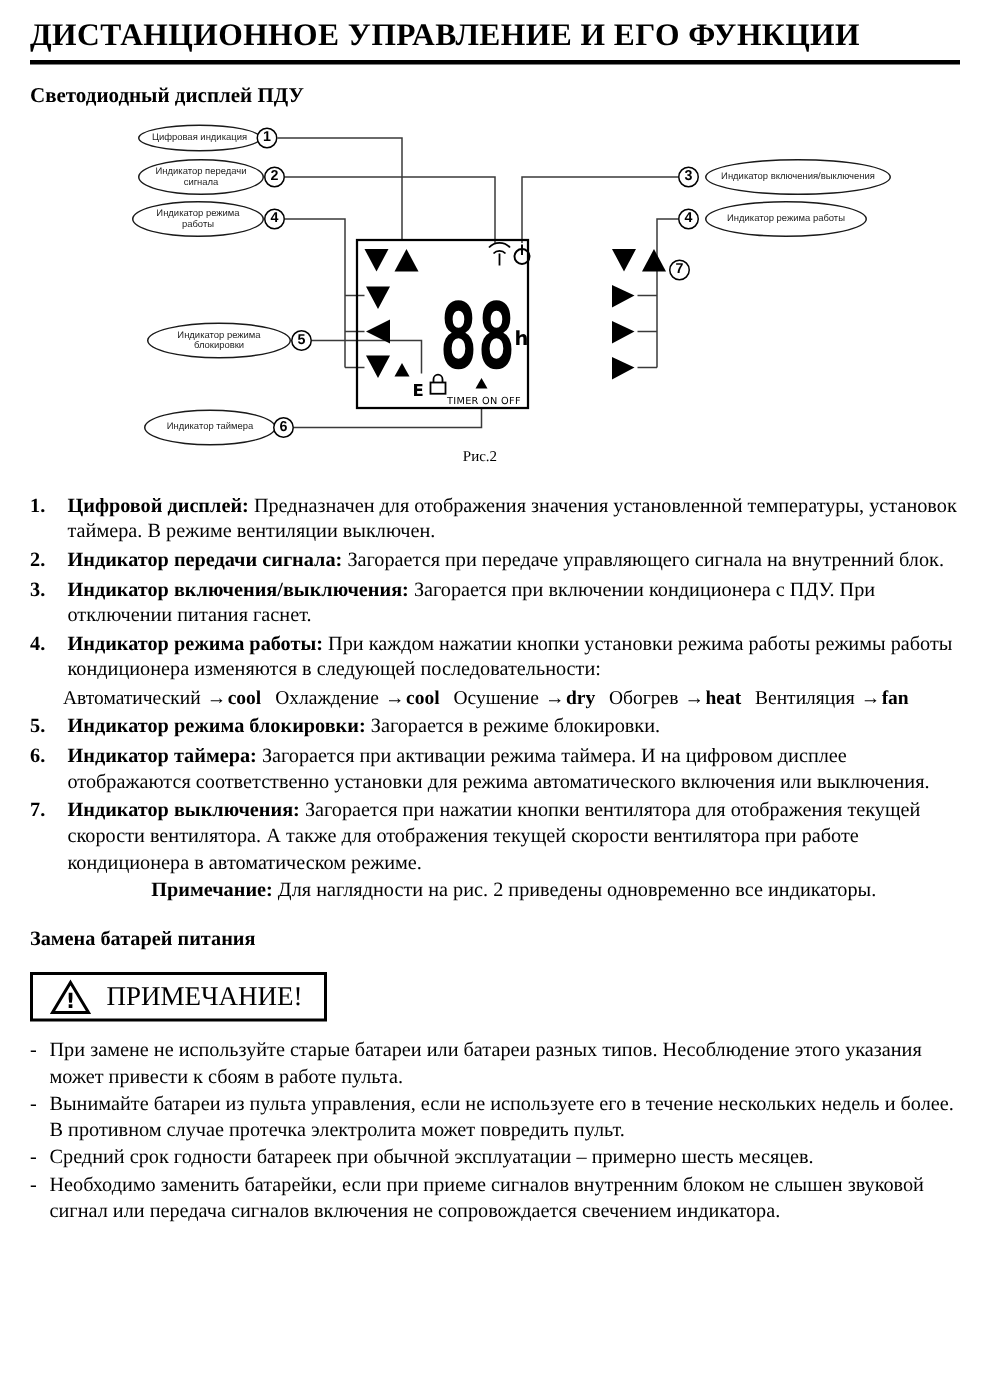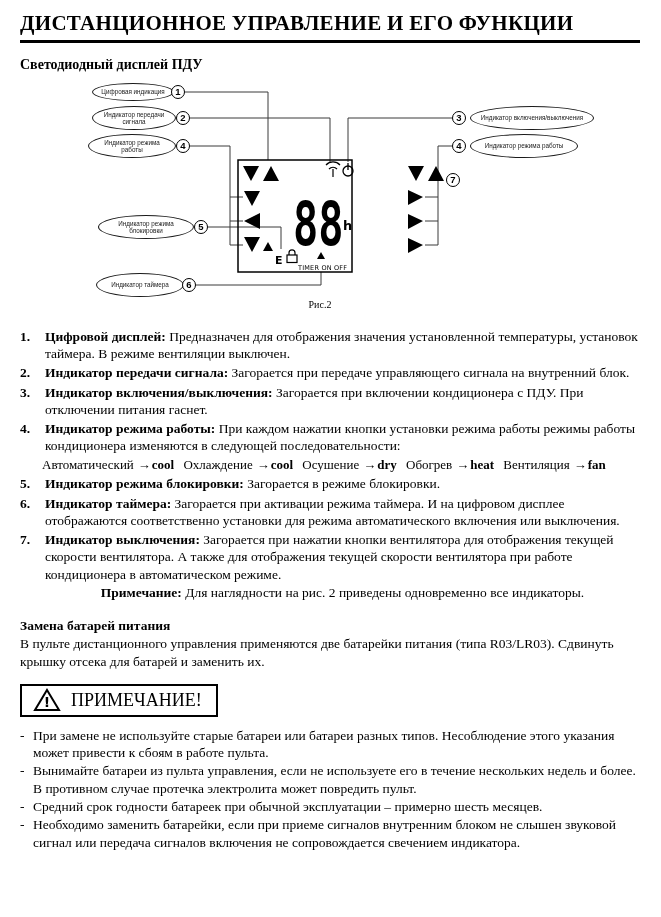--- a/index.html
+++ b/index.html
@@ -189,21 +189,20 @@
     <div class="li">
       <div class="num">7.</div>
       <div class="body">
         <b>Индикатор выключения:</b><span> Загорается при нажатии кнопки вентилятора для отображения текущей скорости вентилятора. А также для отображения текущей скорости вентилятора при работе кондиционера в автоматическом режиме.</span>
         <div class="note"><b>Примечание:</b><span> Для наглядности на рис. 2 приведены одновременно все индикаторы.</span></div>
       </div>
     </div>
   </div>
 
   <div class="battery-h">Замена батарей питания</div>
-  <p class="battery-p">В пульте дистанционного управления применяются две батарейки питания (типа R03/LR03). Сдвинуть крышку отсека для батарей и заменить их.</p>
 
   <div class="warnbox">
     <svg width="30" height="26" viewBox="0 0 30 26">
       <path d="M15,3 L27,23 H3 Z" fill="none" stroke="#000" stroke-width="2"></path>
       <text x="15" y="20" text-anchor="middle" font-size="14" font-weight="bold" font-family="DejaVu Sans, sans-serif">!</text>
     </svg>
     <span class="wtitle">ПРИМЕЧАНИЕ!</span>
   </div>
 
   <div class="bullets">

